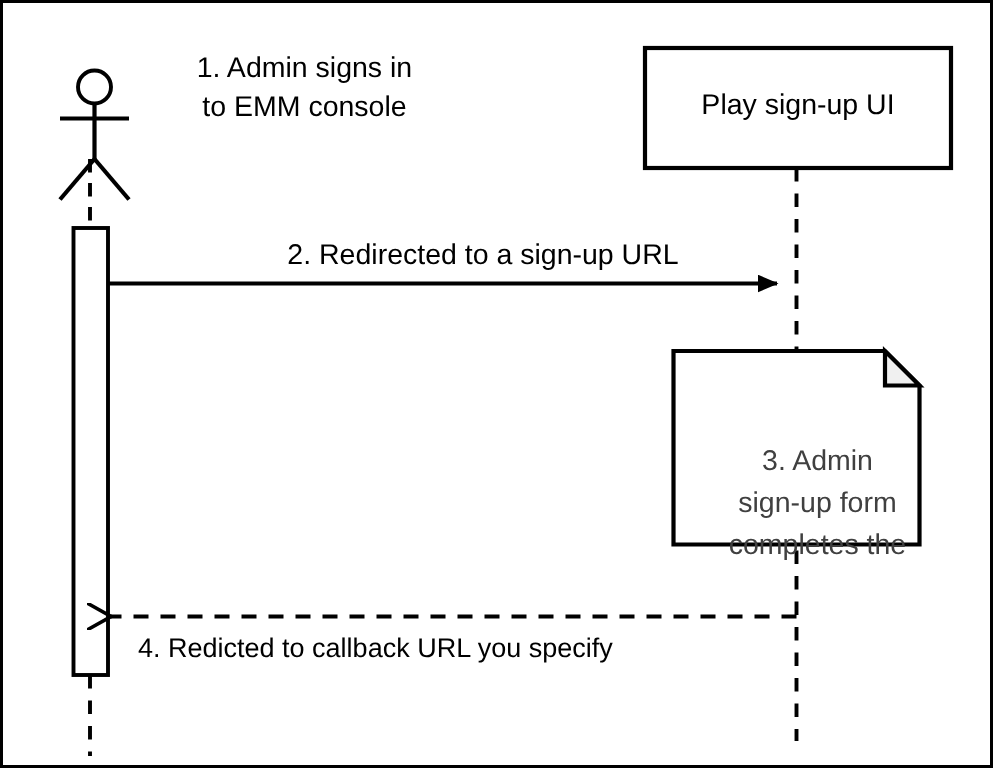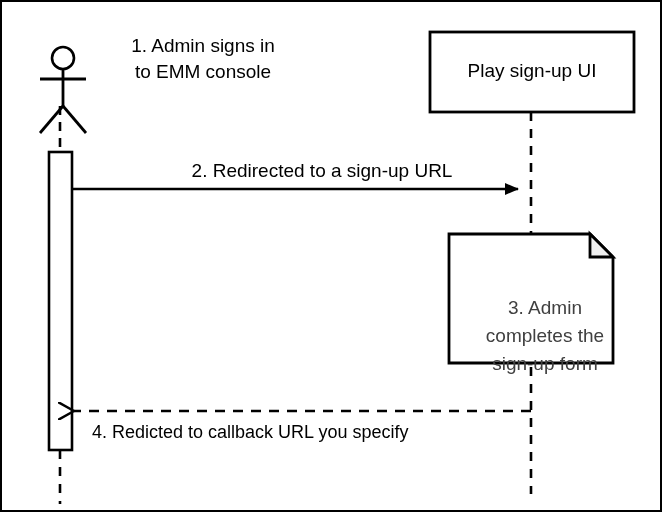--- a/index.html
+++ b/index.html
@@ -83,17 +83,17 @@
 
   <div style="position:absolute; left:120px; top:158px; width:400px; text-align:center;
               font-size:19px; line-height:22px; color:#000000;">2. Redirected to a sign-up URL</div>
 
   <div style="position:absolute; left:90px; top:385px; width:420px; text-align:left;
               font-size:18px; line-height:22px; color:#000000;margin-top:34px;">4. Redicted to callback URL you specify</div>
 
   <div style="position:absolute; left:447px; top:256px; width:192px; text-align:center;
               font-size:19px; line-height:28px; color:#404040;margin-top:36px;">
     <div>3. Admin</div>
+    <div>sign-up form</div>
     <div>completes the</div>
-    <div>sign-up form</div>
   </div>
 
 </div>
 
 </body></html>

